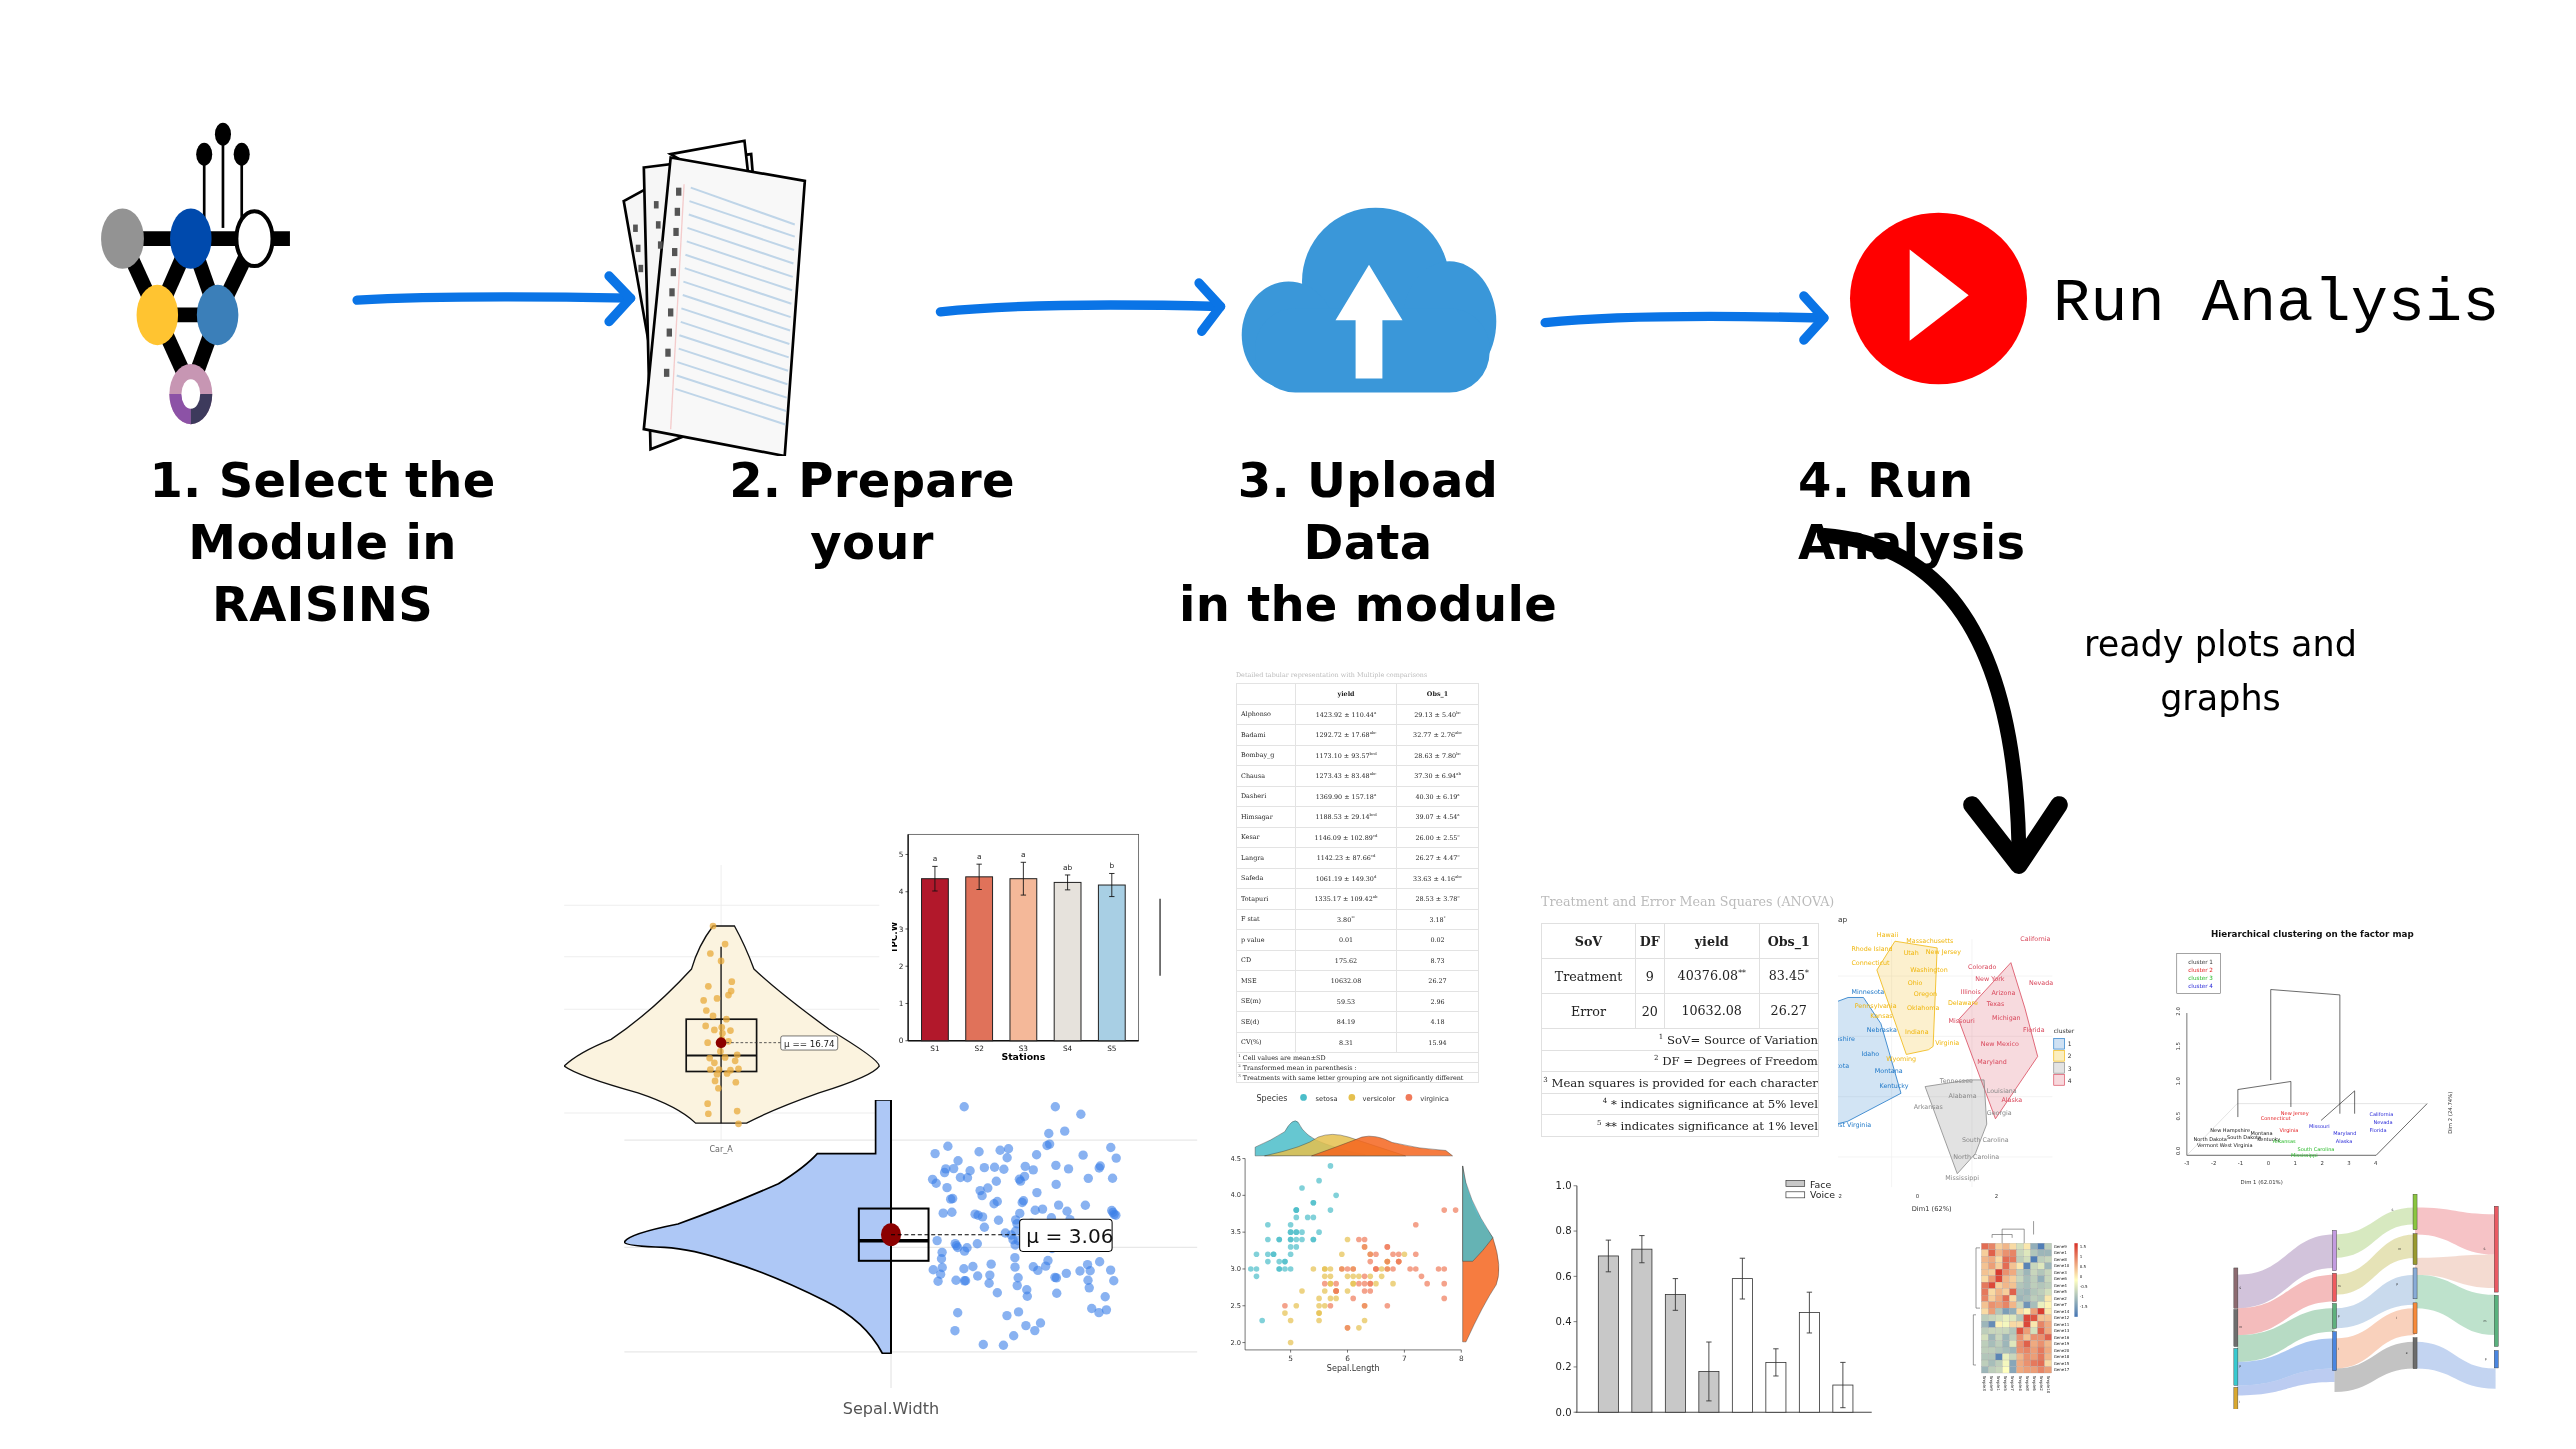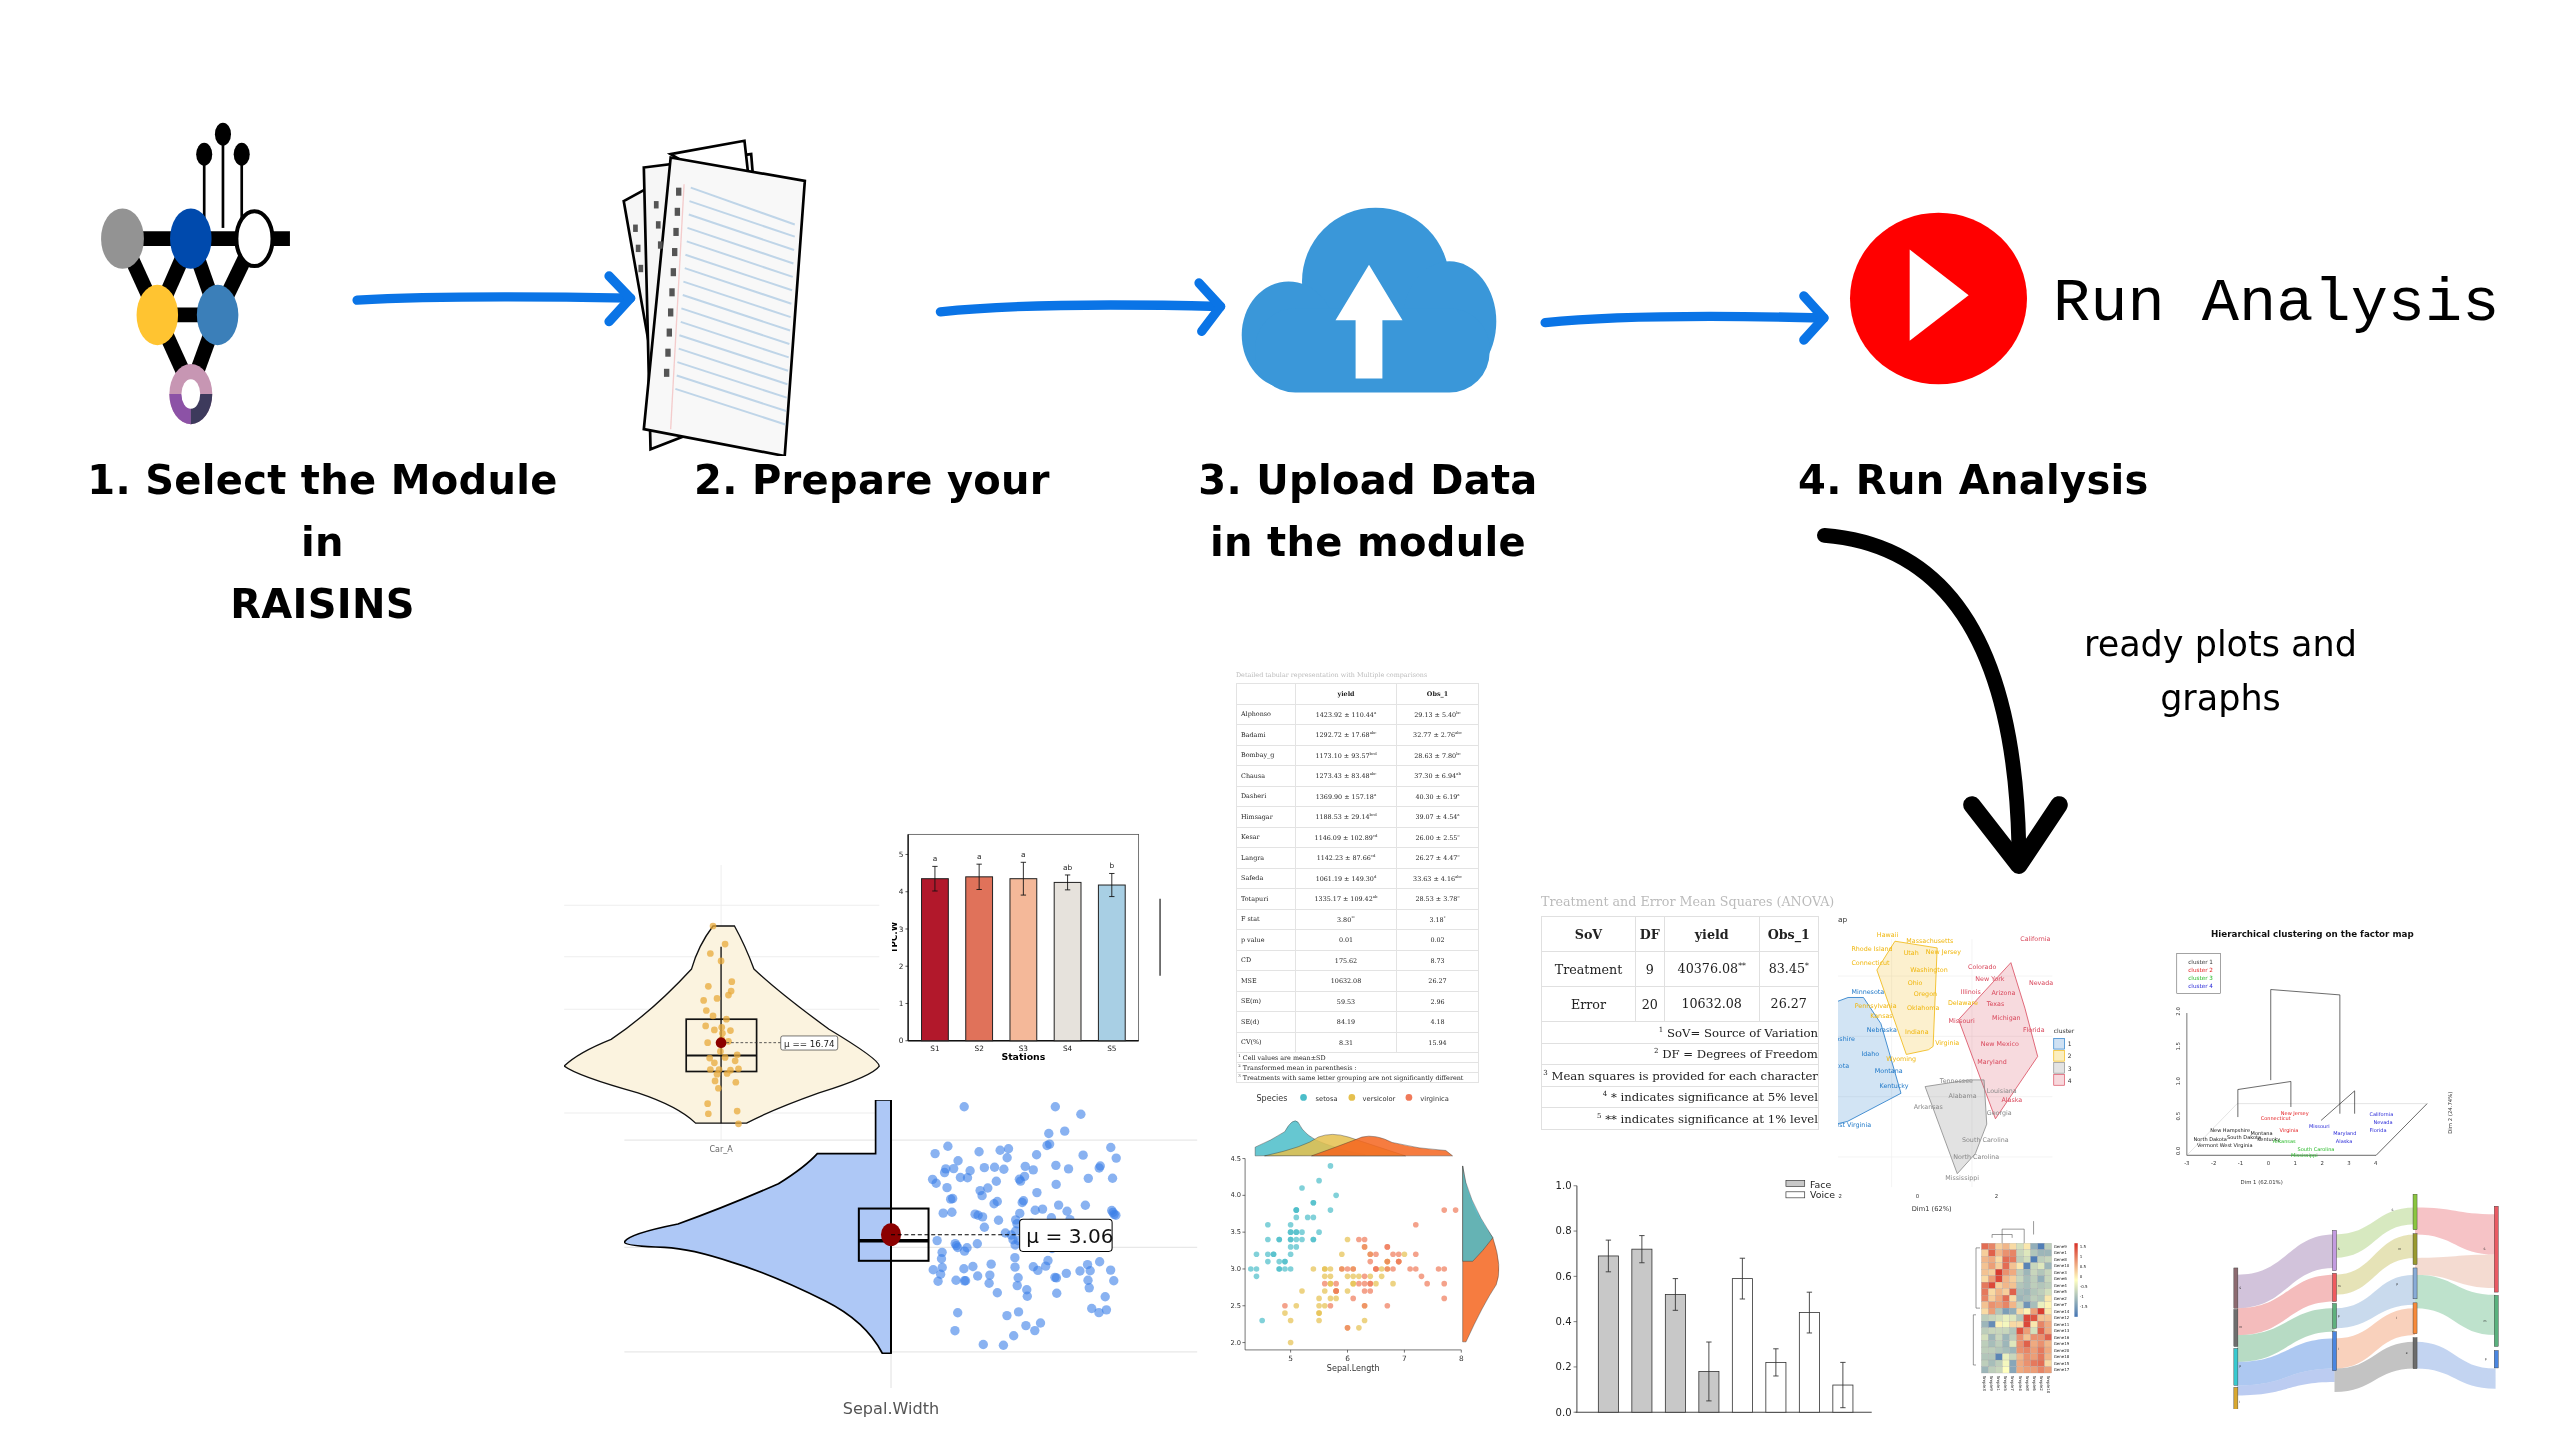--- a/index.html
+++ b/index.html
@@ -1,29 +1,29 @@
 <!DOCTYPE html>
 <html style="font-size:10.7px"><head>
 <meta charset="utf-8">
 <style>
   *{box-sizing:border-box;margin:0;padding:0}
   html,body{width:2576px;height:1449px;background:#ffffff;overflow:hidden;font-family:"Liberation Sans",sans-serif;color:#000}
   .abs{position:absolute}
-  .step-label{position:absolute;font-family:"DejaVu Sans",sans-serif;font-weight:bold;font-size:40px;line-height:62px;text-align:center;color:#000;letter-spacing:0.3px}
+  .step-label{position:absolute;font-family:"DejaVu Sans",sans-serif;font-weight:bold;font-size:48px;line-height:62px;text-align:center;color:#000;letter-spacing:0.3px}
   .big-run{position:absolute;font-family:Liberation Mono, monospace;font-size:62px;color:#000;left:2053px;top:268px;white-space:nowrap}
   .gen-note{position:absolute;left:2073px;top:617px;width:295px;text-align:center;font-family:"DejaVu Sans",sans-serif;font-size:35px;line-height:54px}
   table{border-collapse:collapse}
   .desc-table{position:absolute;left:1236px;top:671px;width:243px;font-family:"DejaVu Serif",serif;font-size:6.4px;color:#222}
   .desc-table .cap{font-size:6.4px;color:#bbb;padding-bottom:4px}
   .desc-table td,.desc-table th{border:0.7px solid #e3e3e3;height:20.5px;padding:0 4px}
   .desc-table th{font-weight:bold;text-align:center}
   .desc-table td.c{text-align:center}
   .desc-table tr.fn td{height:9.4px;border-left:0.7px solid #e3e3e3;border-right:0.7px solid #e3e3e3;font-size:6.4px;padding:0 1.3px}
   .anova{position:absolute;left:1541px;top:894px;width:275px;font-family:"DejaVu Serif",serif;color:#222}
-  .anova .cap{font-size:12.7px;color:#bbb;margin-bottom:7px;white-space:nowrap}
+  .anova .cap{font-size:12.7px;color:#bbb;margin-bottom:14px;white-space:nowrap}
   .anova table{width:275px;font-size:12.7px}
   .anova td,.anova th{border:0.7px solid #e0e0e0;text-align:center;height:35px}
   .anova th{font-weight:bold}
   .anova tr.fn td{text-align:right;height:21.5px;font-size:11.7px;padding-left:1.3px;white-space:nowrap}
   sup{font-size:60%}
 </style>
 </head>
 <body>
 
 <div>

